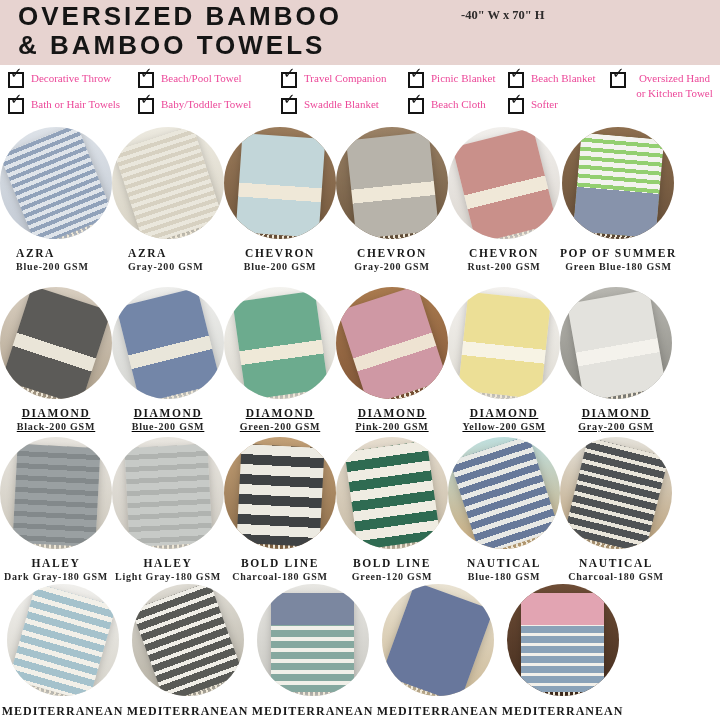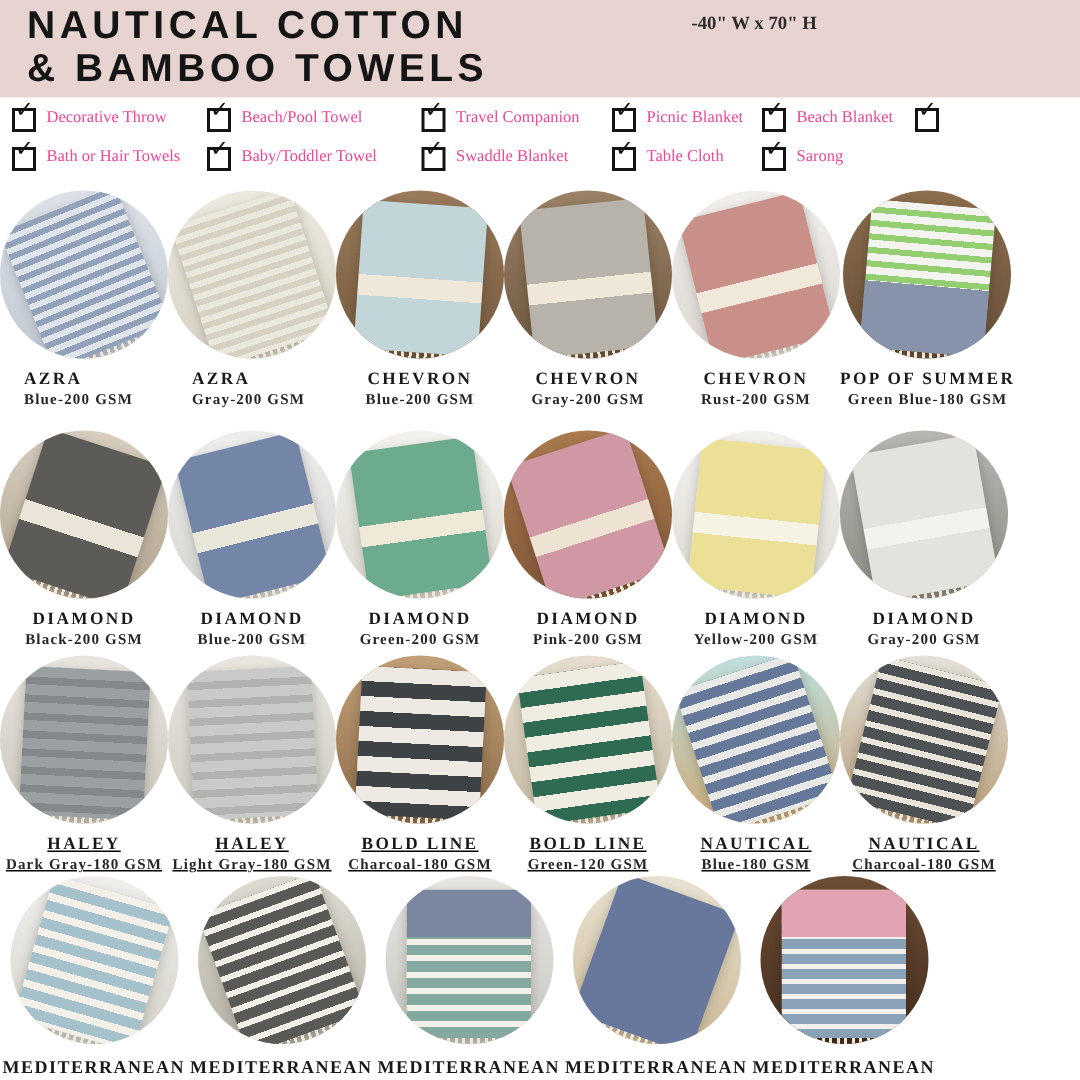--- a/index.html
+++ b/index.html
@@ -39,21 +39,21 @@
   .p-row.five .p-variant{font-size:9.5px;letter-spacing:0.4px;}
   .cell.left-label .p-name,.cell.left-label .p-variant{text-align:left;padding-left:16px;}
 </style>
 </head>
 <body>
 
 <div class="canvas">
 
   <div class="banner" id="banner" style="background: rgb(231, 211, 208);">
     <div class="title">
-      <div>NAUTICAL COTTON</div>
+      <div>OVERSIZED BAMBOO</div>
       <div>&amp; BAMBOO TOWELS</div>
     </div>
     <div class="specs">
       <div>-40" W x 70" H</div>
     </div>
   </div>
 
   <div class="features" id="features">
       <div class="feat-col" style="left: 8px; width: 126px;">
         <div class="feat">
@@ -101,42 +101,43 @@
         <div class="feat">
           <span class="cb">
             <span class="tick">✓</span>
           </span>
           <span class="feat-label">Picnic Blanket</span>
         </div>
         <div class="feat">
           <span class="cb">
             <span class="tick">✓</span>
           </span>
-          <span class="feat-label">Table Cloth</span>
+          <span class="feat-label">Beach Cloth</span>
         </div>
       </div>
       <div class="feat-col" style="left: 508px; width: 100px;">
         <div class="feat">
           <span class="cb">
             <span class="tick">✓</span>
           </span>
           <span class="feat-label">Beach Blanket</span>
         </div>
         <div class="feat">
           <span class="cb">
             <span class="tick">✓</span>
           </span>
-          <span class="feat-label">Sarong</span>
+          <span class="feat-label">Softer</span>
         </div>
       </div>
       <div class="feat-col wrap" style="left: 610px; width: 106px;">
         <div class="feat">
           <span class="cb">
             <span class="tick">✓</span>
           </span>
+          <span class="feat-label">Oversized Hand or Kitchen Towel</span>
         </div>
       </div>
     </div>
 
   <div id="grid">
       <div class="p-row" style="top: 127px;">
         <div class="cell left-label">
           <div class="circle" style="background: linear-gradient(rgb(221, 226, 232), rgb(195, 202, 212));">
             <div class="towel" style="background: repeating-linear-gradient(rgb(145, 162, 186) 0px, rgb(145, 162, 186) 4px, rgb(223, 228, 234) 4px, rgb(223, 228, 234) 8px); transform: rotate(-22deg);">
               <div class="fringe"></div>
@@ -184,21 +185,21 @@
         <div class="cell">
           <div class="circle" style="background: linear-gradient(rgb(141, 110, 78), rgb(104, 80, 58));">
             <div class="towel" style="background: linear-gradient(rgba(255, 255, 255, 0) 0px, rgba(255, 255, 255, 0) 55%, rgb(135, 147, 171) 55%, rgb(135, 147, 171) 100%), repeating-linear-gradient(rgb(243, 243, 239) 0px, rgb(243, 243, 239) 5px, rgb(147, 207, 112) 5px, rgb(147, 207, 112) 9px); transform: rotate(5deg);">
               <div class="fringe"></div>
             </div>
           </div>
           <div class="p-name">POP OF SUMMER</div>
           <div class="p-variant">Green Blue-180 GSM</div>
         </div>
       </div>
-      <div class="p-row" style="top: 287px;">
+      <div class="p-row" style="top: 287px; text-decoration: underline;">
         <div class="cell">
           <div class="circle" style="background: linear-gradient(rgb(216, 206, 192), rgb(178, 164, 143));">
             <div class="towel" style="background: linear-gradient(rgb(92, 91, 88) 0px, rgb(92, 91, 88) 50%, rgb(234, 229, 216) 50%, rgb(234, 229, 216) 64%, rgb(92, 91, 88) 64%, rgb(92, 91, 88) 100%); transform: rotate(18deg);">
               <div class="fringe"></div>
             </div>
           </div>
           <div class="p-name">DIAMOND</div>
           <div class="p-variant">Black-200 GSM</div>
         </div>
         <div class="cell">
@@ -240,21 +241,21 @@
         <div class="cell">
           <div class="circle" style="background: linear-gradient(rgb(183, 182, 176), rgb(141, 140, 133));">
             <div class="towel" style="background: linear-gradient(rgb(227, 226, 221) 0px, rgb(227, 226, 221) 50%, rgb(244, 242, 236) 50%, rgb(244, 242, 236) 64%, rgb(227, 226, 221) 64%, rgb(227, 226, 221) 100%); transform: rotate(-10deg);">
               <div class="fringe"></div>
             </div>
           </div>
           <div class="p-name">DIAMOND</div>
           <div class="p-variant">Gray-200 GSM</div>
         </div>
       </div>
-      <div class="p-row" style="top: 437px; text-decoration: underline;">
+      <div class="p-row" style="top: 437px;">
         <div class="cell">
           <div class="circle" style="background: linear-gradient(rgb(232, 229, 223), rgb(204, 199, 187));">
             <div class="towel" style="background: repeating-linear-gradient(rgb(154, 160, 162) 0px, rgb(154, 160, 162) 7px, rgb(131, 137, 139) 7px, rgb(131, 137, 139) 12px); transform: rotate(3deg);">
               <div class="fringe"></div>
             </div>
           </div>
           <div class="p-name">HALEY</div>
           <div class="p-variant">Dark Gray-180 GSM</div>
         </div>
         <div class="cell">

